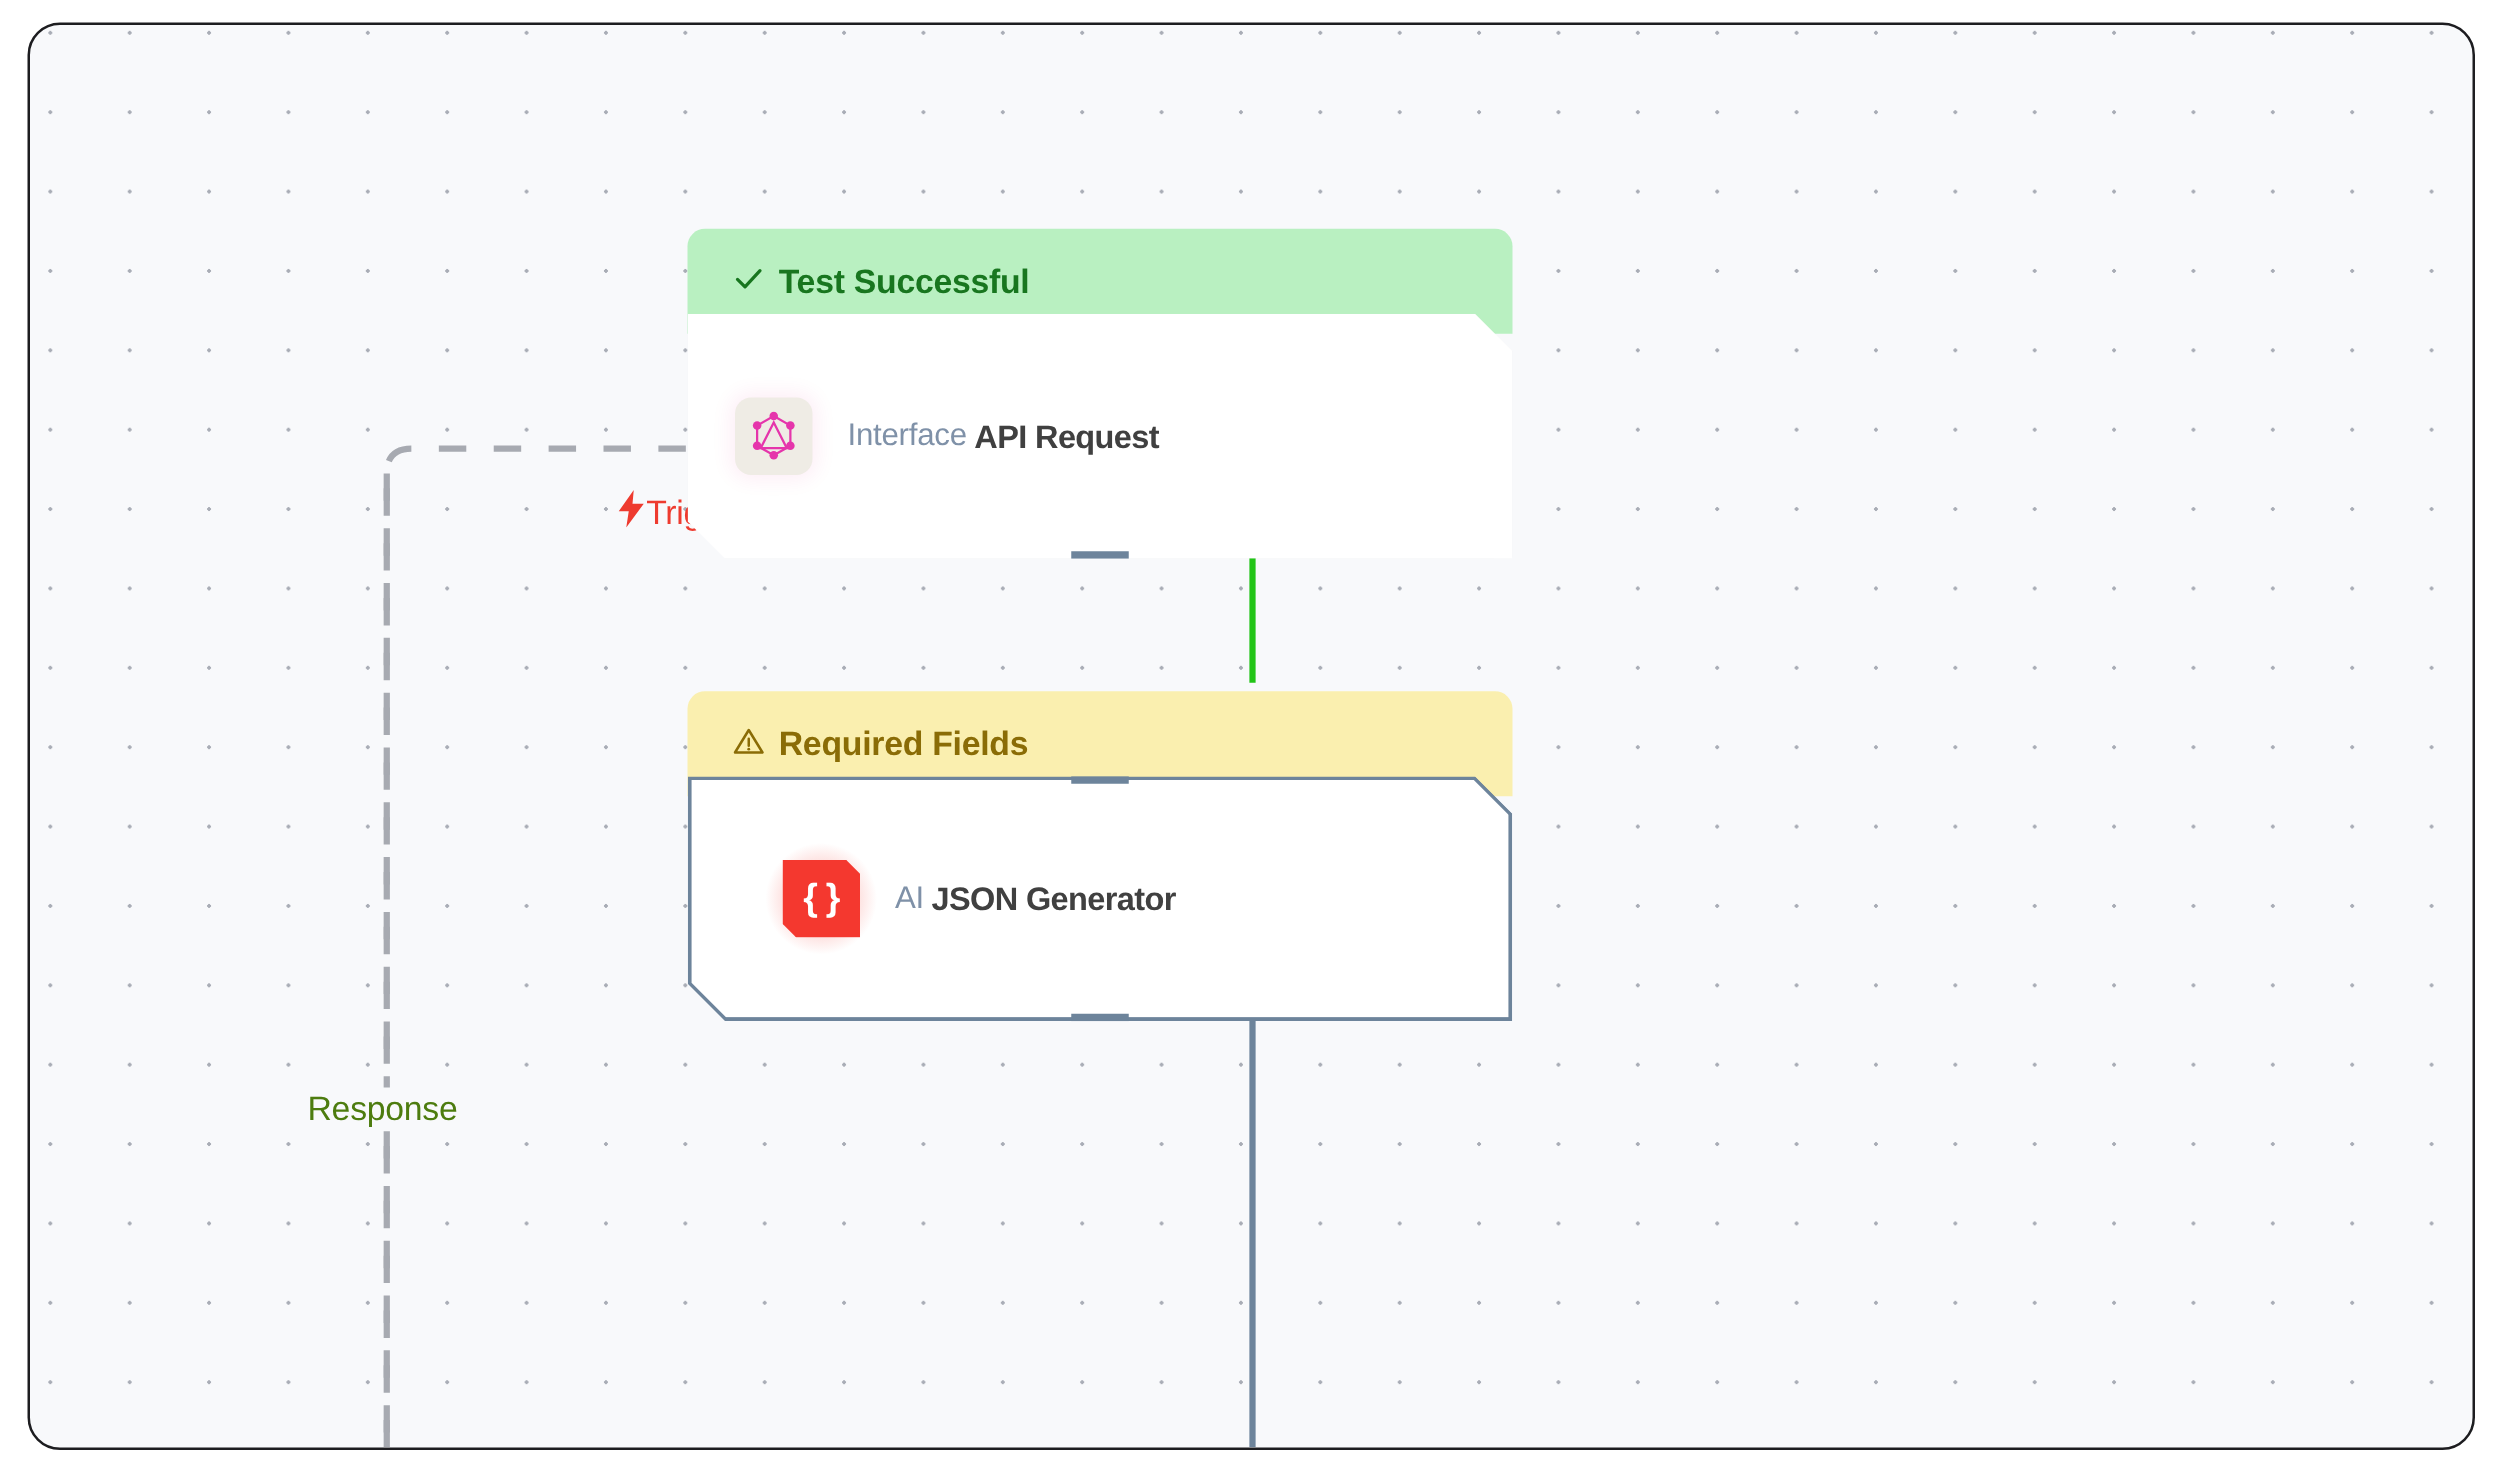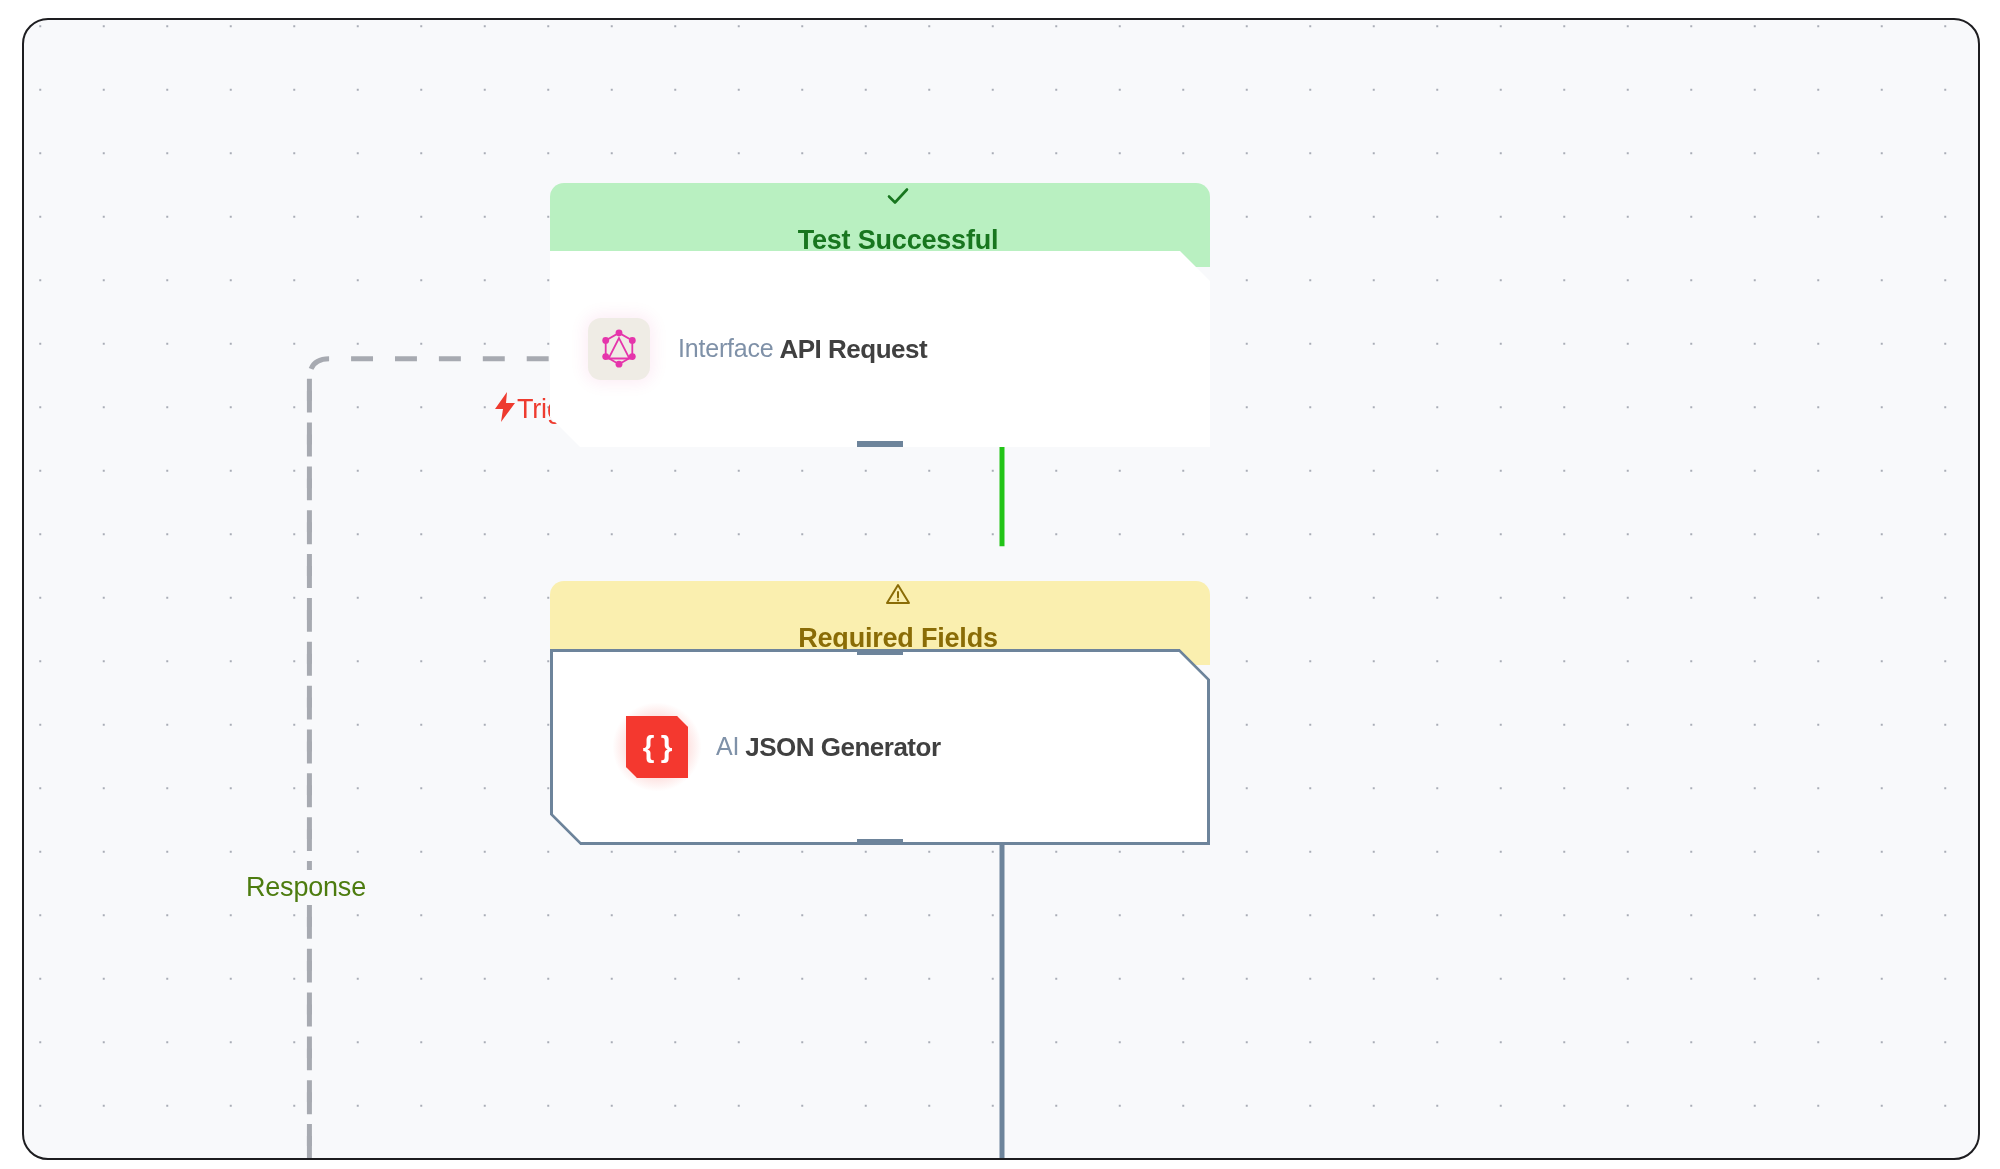--- a/index.html
+++ b/index.html
@@ -89,21 +89,20 @@
     position: relative;
     height: 84px;
     border-radius: 14px 14px 0 0;
     display: flex;
     align-items: center;
     padding: 0 0 0 36px;
     font-size: 27px;
     font-weight: 700;
     letter-spacing: -0.2px;
     gap: 11px;
-    flex-direction: column;
   }
   .status-bar .status-icon {
     font-size: 27px;
     line-height: 1;
     display: inline-block;
   }
 
   .status-success { background: #b9f0c1; color: #18761f; }
   .status-warning { background: #faefaf; color: #8a6c06; }
 
@@ -295,21 +294,21 @@
 
         <div class="node-text">
           <span class="node-category">Interface</span>
           <span class="node-title">API Request</span>
         </div>
 
         <div class="port port-bottom"></div>
       </div>
     </div>
 
-    <div class="node" id="node-json-generator" style="left: 526px; top: 561px;">
+    <div class="node" id="node-json-generator" style="left: 526px; top: 533px;">
 
       <div class="status-bar status-warning">
         <span class="status-icon">
           <svg width="26" height="26" viewBox="0 0 26 26" aria-hidden="true">
             <path d="M13 4 L24 22 H2 Z" fill="none" stroke="#8a6c06" stroke-width="2" stroke-linejoin="round"></path>
             <line x1="13" y1="11" x2="13" y2="16.5" stroke="#8a6c06" stroke-width="2" stroke-linecap="round"></line>
             <circle cx="13" cy="19.3" r="1.15" fill="#8a6c06"></circle>
           </svg>
         </span>
         <span>Required Fields</span>

